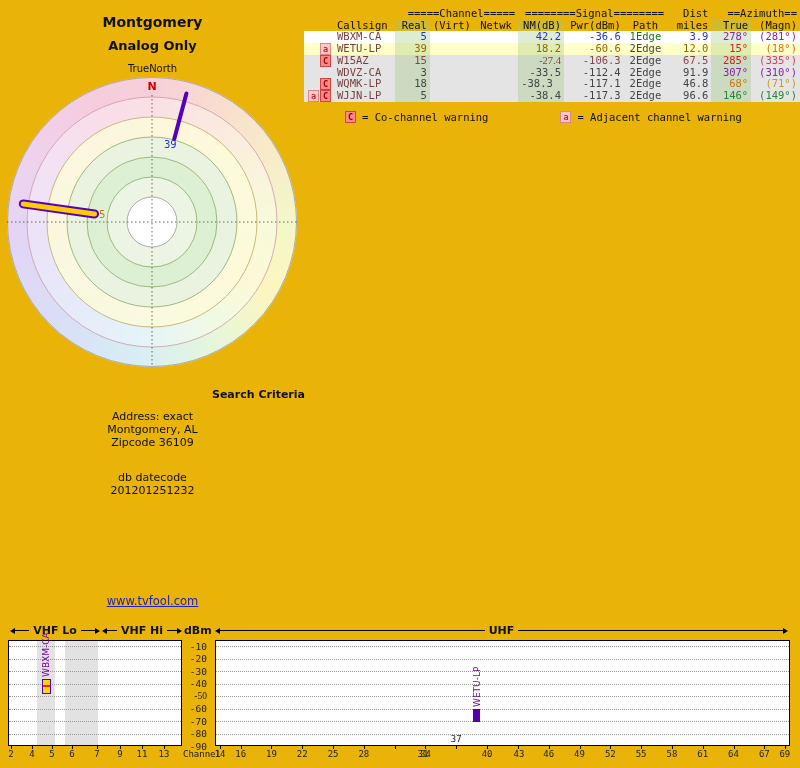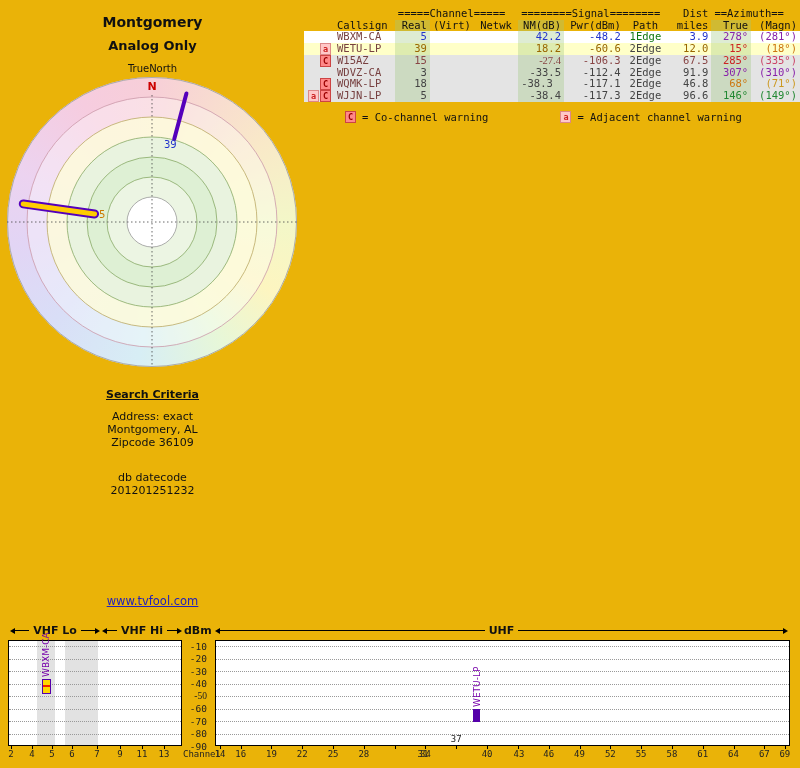--- a/index.html
+++ b/index.html
@@ -13,32 +13,32 @@
             font-size:13px;font-weight:bold;}
   .truenorth{position:absolute;left:0;top:63px;width:305px;text-align:center;font-size:10px;}
   .radar{position:absolute;left:7px;top:77px;width:290px;height:290px;}
   .disc{position:absolute;left:0;top:0;width:290px;height:290px;border-radius:50%;
     background:conic-gradient(from 0deg,
       #f7cfd8 0deg,#f9e9c8 55deg,#f3f7c8 90deg,#fdf5c0 120deg,#e7f7d8 150deg,
       #d7eef5 185deg,#d9def7 225deg,#e2d5f5 260deg,#ecd3f0 290deg,#f6ccdf 330deg,#f7cfd8 360deg);}
   .radar svg{position:absolute;left:0;top:0;}
   .criteria{position:absolute;left:0;top:388px;width:305px;text-align:center;
             font-size:11px;line-height:13px;}
-  .crit-head{font-weight:bold;text-decoration:underline;margin-bottom:9px;}
+  .crit-head{font-weight:bold;margin-bottom:9px;text-align:right;}
   .crit-gap{height:22px;}
   .site-link-wrap{position:absolute;left:0;top:590px;width:305px;text-align:center;}
   .site-link{font-size:11.5px;color:#2222bb;text-decoration:underline;cursor:pointer;}
 
   
   .table-wrap{position:absolute;left:304px;top:8px;font-family:"DejaVu Sans Mono",monospace;}
   .sig-table{border-collapse:collapse;table-layout:fixed;font-size:10.5px;line-height:11.5px;}
   .sig-table th,.sig-table td{padding:0 3px;font-weight:normal;white-space:nowrap;overflow:hidden;}
   .sig-table thead th{color:#111;}
   .t{background:rgba(160,200,130,0.35);}
-  .grp th{text-align:left;}
+  .grp th{text-align:right;}
   .badge-cell{padding:0 1px;text-align:right;}
   .badge{display:inline-block;width:9px;height:10px;font-size:8.5px;font-weight:bold;
          text-align:center;line-height:10px;border:1px solid;margin-left:1px;
          font-family:"DejaVu Sans Mono",monospace;}
   .badge-c{background:#ff8888;color:#990000;border-color:#cc4444;}
   .badge-a{background:#ffc8c8;color:#cc2222;border-color:#dd8888;}
   .legend{margin-top:9px;font-size:10.5px;display:flex;align-items:center;gap:6px;padding-left:40px;}
   .leg2{margin-left:66px;}
 
   
@@ -150,21 +150,21 @@
           </tr>
       </thead>
       <tbody id="table-body">
           <tr style="background: rgb(255, 255, 255);">
             <td class="badge-cell"></td>
             <td style="text-align: left; color: rgb(119, 64, 64);">WBXM-CA</td>
             <td class="t" style="text-align: right; color: rgb(34, 51, 204);">5</td>
             <td style="text-align: center; color: rgb(34, 51, 204);"></td>
             <td style="text-align: center; color: rgb(34, 51, 204);"></td>
             <td class="t" style="text-align: right; color: rgb(34, 51, 204);">42.2</td>
-            <td style="text-align: right; color: rgb(34, 51, 204);">-48.2</td>
+            <td style="text-align: right; color: rgb(34, 51, 204);">-36.6</td>
             <td style="text-align: center; color: rgb(17, 119, 17);">1Edge</td>
             <td style="text-align: right; color: rgb(34, 51, 204);">3.9</td>
             <td class="t" style="text-align: right; color: rgb(136, 34, 170);">278°</td>
             <td style="text-align: right; color: rgb(136, 34, 170);">(281°)</td>
           </tr>
           <tr style="background: rgb(255, 255, 200);">
             <td class="badge-cell"><span class="badge badge-a">a</span></td>
             <td style="text-align: left; color: rgb(119, 64, 64);">WETU-LP</td>
             <td class="t" style="text-align: right; color: rgb(153, 102, 0);">39</td>
             <td style="text-align: center; color: rgb(153, 102, 0);"></td>

